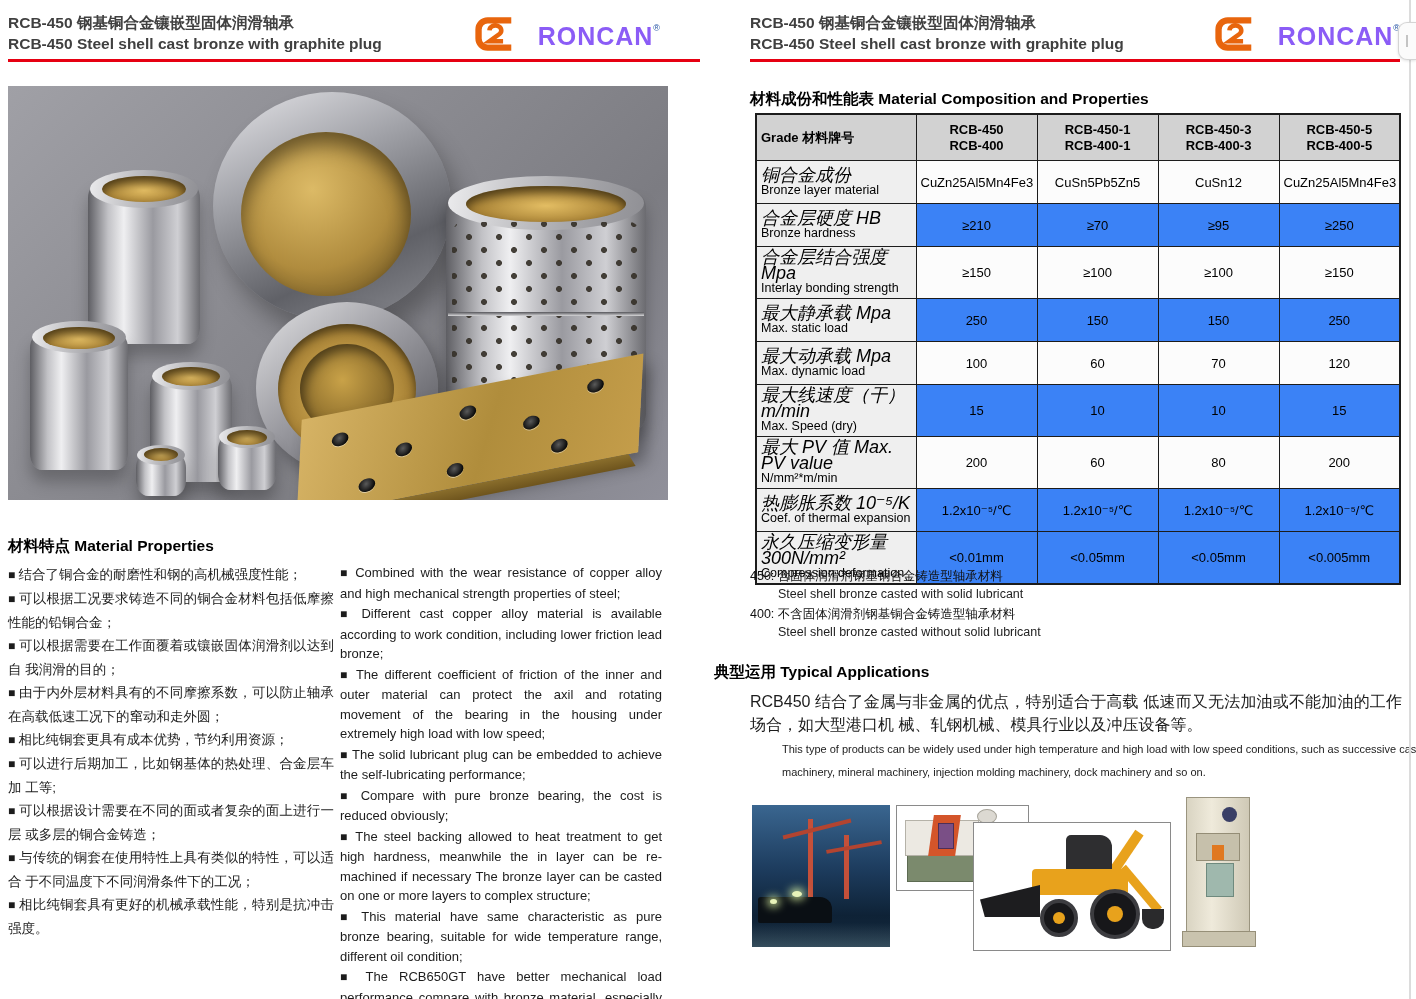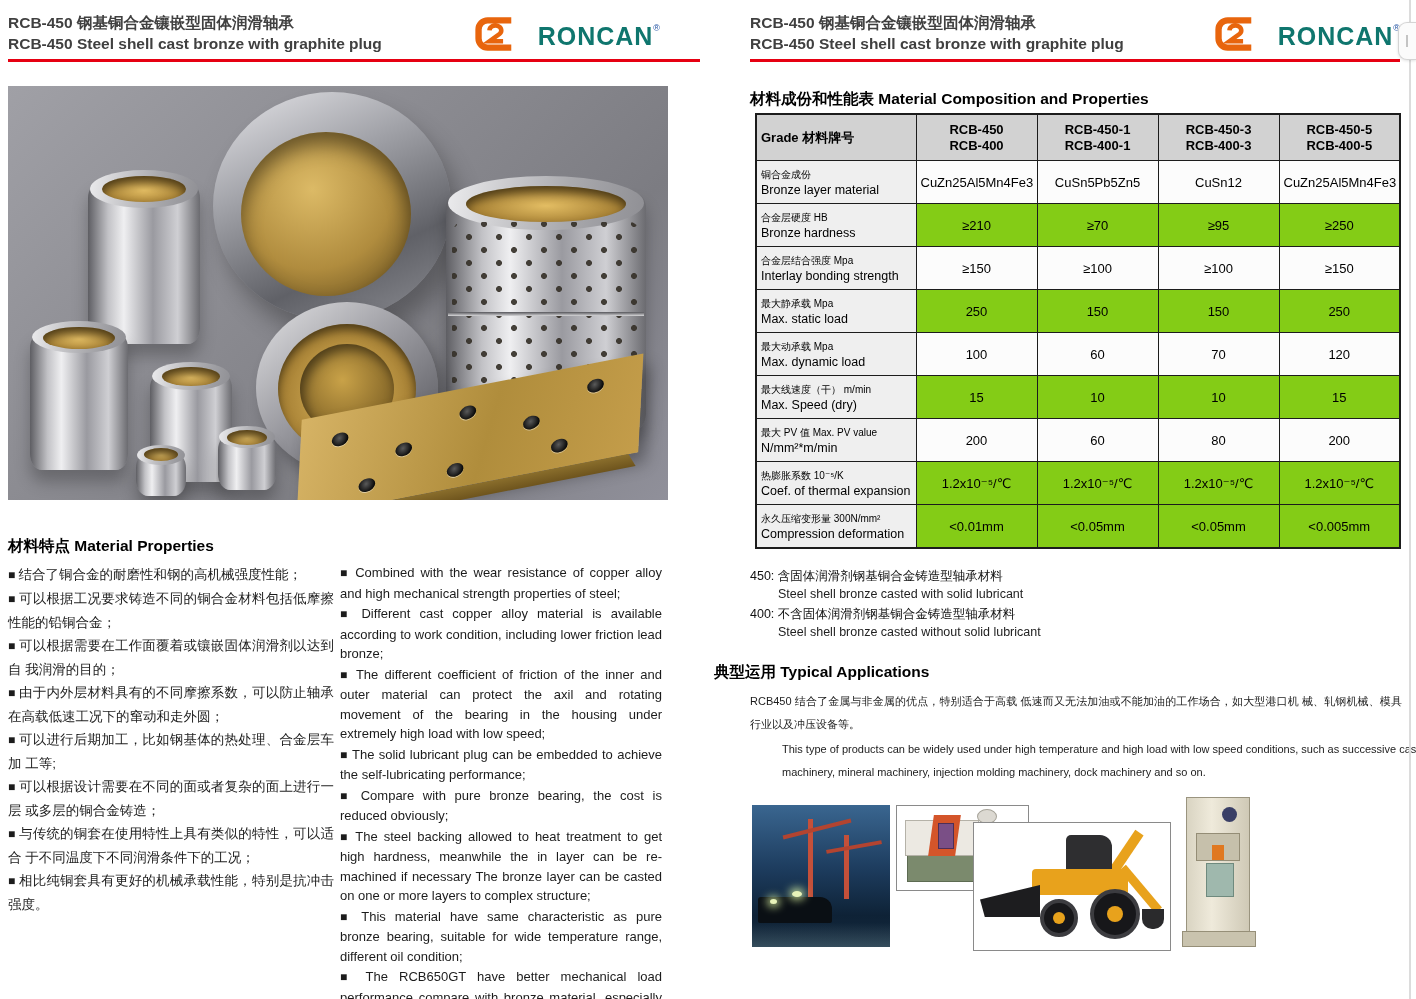--- a/index.html
+++ b/index.html
@@ -3,21 +3,21 @@
 <meta charset="utf-8">
 <style>
   html,body{margin:0;padding:0;}
   body{width:1416px;height:999px;position:relative;background:#ffffff;
        font-family:"Liberation Sans","DejaVu Sans",sans-serif;color:#111;overflow:hidden;}
   .abs{position:absolute;}
 
   
   .ph-title{font-size:15.5px;font-weight:bold;color:#404040;line-height:21px;white-space:nowrap;}
   .logo{position:absolute;top:2px;right:0;display:flex;align-items:center;}
-  .logo-text{font-size:25px;font-weight:bold;color:#0f766e;letter-spacing:1px;line-height:25px;margin-left:16px;}
+  .logo-text{font-size:25px;font-weight:bold;color:#8b5cf6;letter-spacing:1px;line-height:25px;margin-left:16px;}
   .logo-reg{font-size:9px;color:#1b4da1;vertical-align:top;position:relative;top:-8px;}
   .redline{height:3px;background:#e60012;}
 
   
   .sec-h{font-size:15.5px;font-weight:bold;color:#000;white-space:nowrap;}
 
   
   .photo{left:8px;top:86px;width:660px;height:414px;overflow:hidden;
          background:linear-gradient(135deg,#a0a0a6 0%,#8b8b91 40%,#7c7c82 70%,#90909a 100%);}
   .photo *{position:absolute;}
@@ -81,30 +81,30 @@
 
   
   table.mat{position:absolute;left:755px;top:113px;width:646px;border-collapse:collapse;
             table-layout:fixed;font-size:13px;color:#000;}
   table.mat th,table.mat td{border:1px solid #1c1c1c;padding:2px 4px;}
   table.mat{border:2px solid #1c1c1c;}
   table.mat thead th{background:#d2d2d2;height:41px;font-size:13px;}
   th.corner{text-align:left;padding-left:9px;font-size:13.5px;background:#d2d2d2;}
   th.colh span{display:block;line-height:16px;}
   td.lbl{background:#efefef;text-align:left;padding-left:9px;height:38px;}
-  td.lbl .zh{display:block;font-size:10px;line-height:16px;}
+  td.lbl .zh{display:block;font-size:18px;line-height:16px;font-style:italic;}
   td.lbl .en{display:block;font-size:12.5px;line-height:15px;}
   td.val{text-align:center;background:#fcfcfc;}
-  tr.alt td.val{background:#84cc16;}
+  tr.alt td.val{background:#3b82f6;}
 
   
   .notes{left:750px;top:568px;font-size:12.5px;line-height:16px;color:#111;}
   .note-l1{margin-bottom:2px;}
   .note-l2{margin-left:28px;margin-bottom:4px;color:#222;}
-  .para{width:652px;font-size:11px;line-height:23px;text-align:justify;color:#1c1c1c;}
+  .para{width:652px;font-size:16px;line-height:23px;text-align:justify;color:#1c1c1c;}
 
   
   .appbox{position:absolute;overflow:hidden;}
   .appbox *{position:absolute;}
   .app-port{left:752px;top:805px;width:138px;height:142px;
             background:linear-gradient(#3a6690 0%,#1d3c5e 45%,#0e2236 78%,#16293d 100%);}
   .crane-v{width:5px;background:#c4503a;}
   .crane-h{height:4px;background:#b34430;}
   .ship{left:6px;top:92px;width:74px;height:26px;background:#0a0f14;border-radius:3px 12px 2px 2px;}
   .glow{width:10px;height:6px;border-radius:50%;background:#e8f3b9;box-shadow:0 0 8px 3px rgba(230,255,170,.8);}
@@ -204,20 +204,21 @@
   </div>
 </div>
 
 <div class="abs sec-h" style="left:8px;top:536px;">材料特点 Material Properties</div>
 
 <ul class="abs blist zh-list">
   <li>结合了铜合金的耐磨性和钢的高机械强度性能；</li>
   <li>可以根据工况要求铸造不同的铜合金材料包括低摩擦性能的铅铜合金；</li>
   <li>可以根据需要在工作面覆着或镶嵌固体润滑剂以达到自 我润滑的目的；</li>
   <li>由于内外层材料具有的不同摩擦系数，可以防止轴承在高载低速工况下的窜动和走外圆；</li>
+  <li>相比纯铜套更具有成本优势，节约利用资源；</li>
   <li>可以进行后期加工，比如钢基体的热处理、合金层车加 工等;</li>
   <li>可以根据设计需要在不同的面或者复杂的面上进行一层 或多层的铜合金铸造；</li>
   <li>与传统的铜套在使用特性上具有类似的特性，可以适合 于不同温度下不同润滑条件下的工况；</li>
   <li>相比纯铜套具有更好的机械承载性能，特别是抗冲击强度。</li>
 </ul>
 
 <ul class="abs blist en-list">
   <li>Combined with the wear resistance of copper alloy and high mechanical strength properties of steel;</li>
   <li>Different cast copper alloy material is available according to work condition, including lower friction lead bronze;</li>
   <li>The different coefficient of friction of the inner and outer material can protect the axil and rotating movement of the bearing in the housing under extremely high load with low speed;</li>

